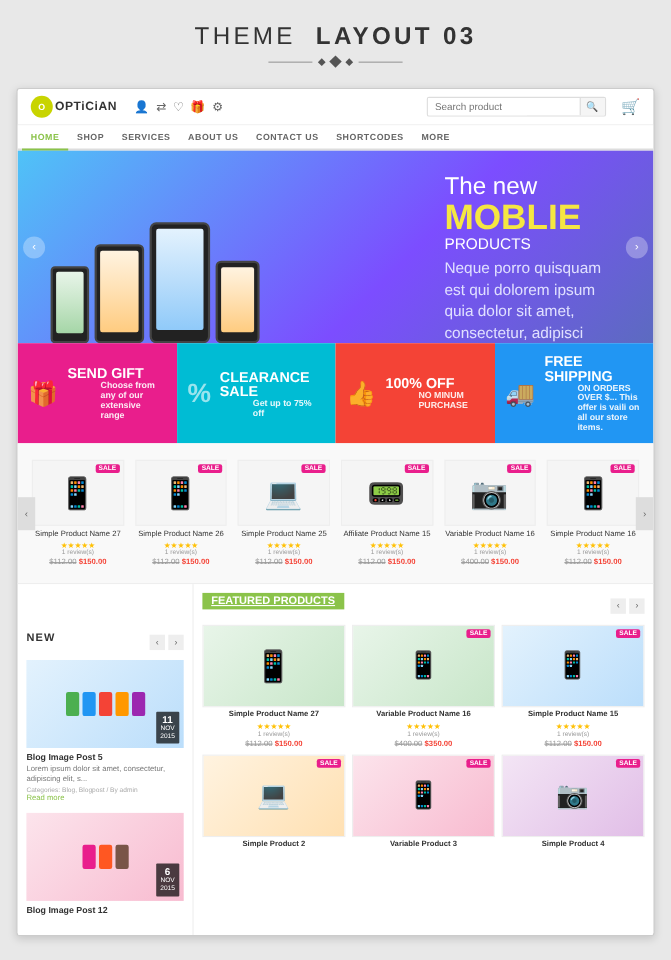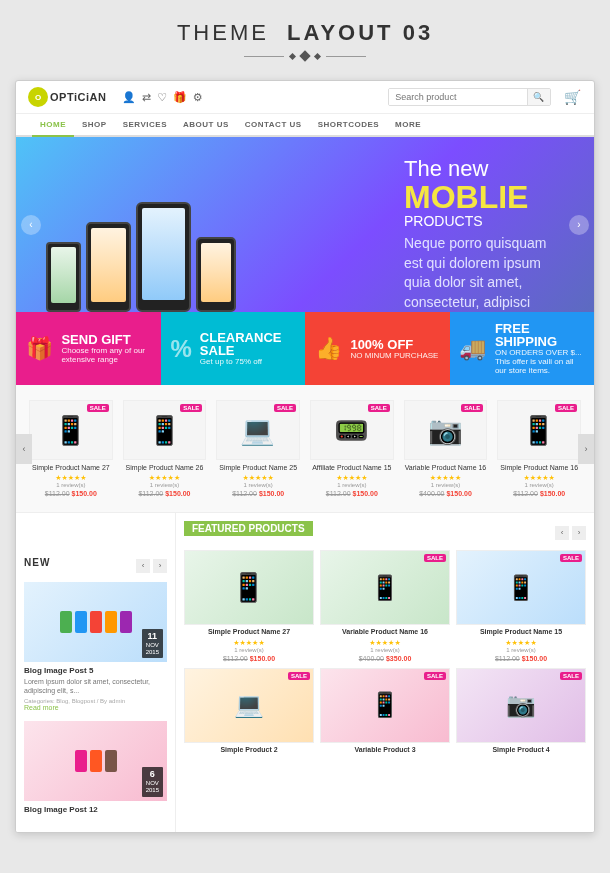--- a/index.html
+++ b/index.html
@@ -103,21 +103,21 @@
       color: #555;
       margin-left: 6px;
       cursor: pointer;
     }
 
     
     .site-nav {
       background: #fff;
       display: flex;
       gap: 0;
-      padding: 0 16px;
+      padding: 0 4px;
       border-bottom: 2px solid #ddd;
     }
     .nav-item {
       font-size: 8px;
       padding: 6px 8px;
       color: #666;
       cursor: pointer;
       font-weight: 600;
       letter-spacing: 0.5px;
       text-transform: uppercase;
@@ -271,21 +271,21 @@
       gap: 8px;
       position: relative;
       overflow: hidden;
     }
     .promo-box.pink { background: #e91e8c; }
     .promo-box.cyan { background: #00bcd4; }
     .promo-box.red { background: #f44336; }
     .promo-box.blue { background: #2196f3; }
     .promo-icon { font-size: 22px; opacity: 0.8; }
     .promo-title { font-size: 13px; font-weight: 900; line-height: 1; }
-    .promo-sub { font-size: 8px; font-weight: normal; opacity: 0.9; }
+    .promo-sub { font-size: 8px; font-weight: bold; opacity: 0.9; margin-left: 30px; }
 
     
     .section-header {
       text-align: center;
       padding: 12px 0 8px;
       font-size: 12px;
       font-weight: 900;
       letter-spacing: 1px;
       color: #333;
       background: #f9f9f9;
@@ -441,20 +441,21 @@
       padding: 8px;
     }
     .featured-label {
       font-size: 10px;
       font-weight: 900;
       color: #fff;
       background: #8bc34a;
       padding: 2px 8px;
       display: inline-block;
       margin-bottom: 8px;
+      text-decoration: underline;
     }
     .featured-grid {
       display: grid;
       grid-template-columns: repeat(3, 1fr);
       gap: 6px;
     }
     .feat-card {
       text-align: center;
       position: relative;
       font-size: 7px;

